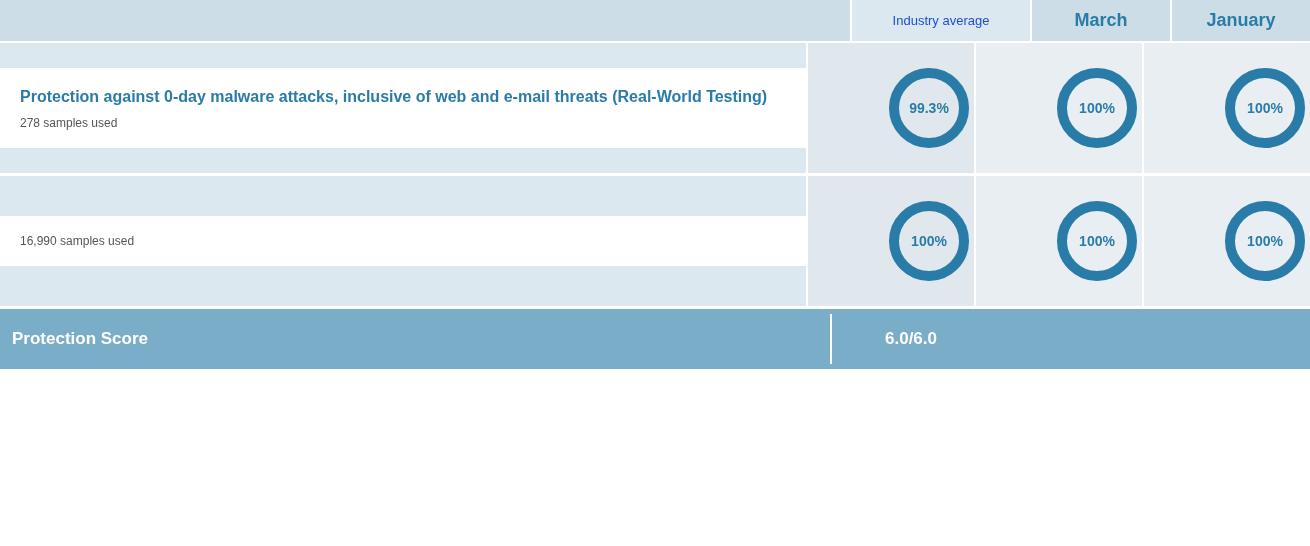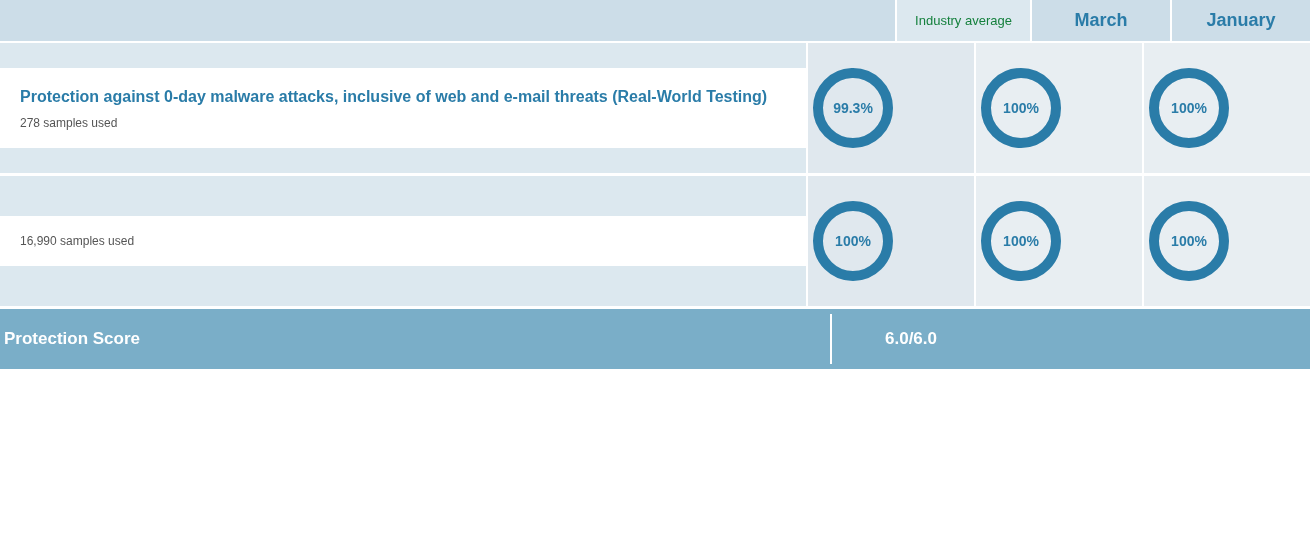--- a/index.html
+++ b/index.html
@@ -26,23 +26,23 @@
       align-items: center;
       justify-content: center;
       text-align: center;
       font-size: 15px;
       color: #2a7ca8;
       padding: 10px;
       border-left: 2px solid #fff;
     }
     .header-col.industry {
       background: #dce8ef;
-      color: #15803d;
+      color: #1d4ed8;
       font-size: 13px;
-      width: 135px;
+      width: 180px;
     }
     .header-col.month {
       background: #ccdde8;
       color: #2a7ca8;
       font-weight: bold;
       font-size: 18px;
       width: 140px;
     }
 
     
@@ -68,21 +68,21 @@
     .row-label-cell .subtitle {
       font-size: 12px;
       color: #555;
     }
 
     .data-cell {
       width: 168px;
       background: #e8eef2;
       display: flex;
       align-items: center;
-      justify-content: flex-start;
+      justify-content: flex-end;
       border-left: 2px solid #fff;
       height: 100%;
       min-height: 130px;
       padding: 16px 0;
     }
     .data-cell.industry-cell {
       background: #e0e8ee;
     }
 
     
@@ -109,21 +109,21 @@
 
     
     .score-row {
       display: flex;
       background: #7aaec8;
       min-height: 60px;
       align-items: center;
     }
     .score-label-cell {
       flex: 1;
-      padding: 15px 4px;
+      padding: 15px 12px;
       font-size: 17px;
       font-weight: bold;
       color: #fff;
     }
     .score-value-cell {
       width: 160px;
       display: flex;
       align-items: center;
       justify-content: center;
       padding: 15px 0;

